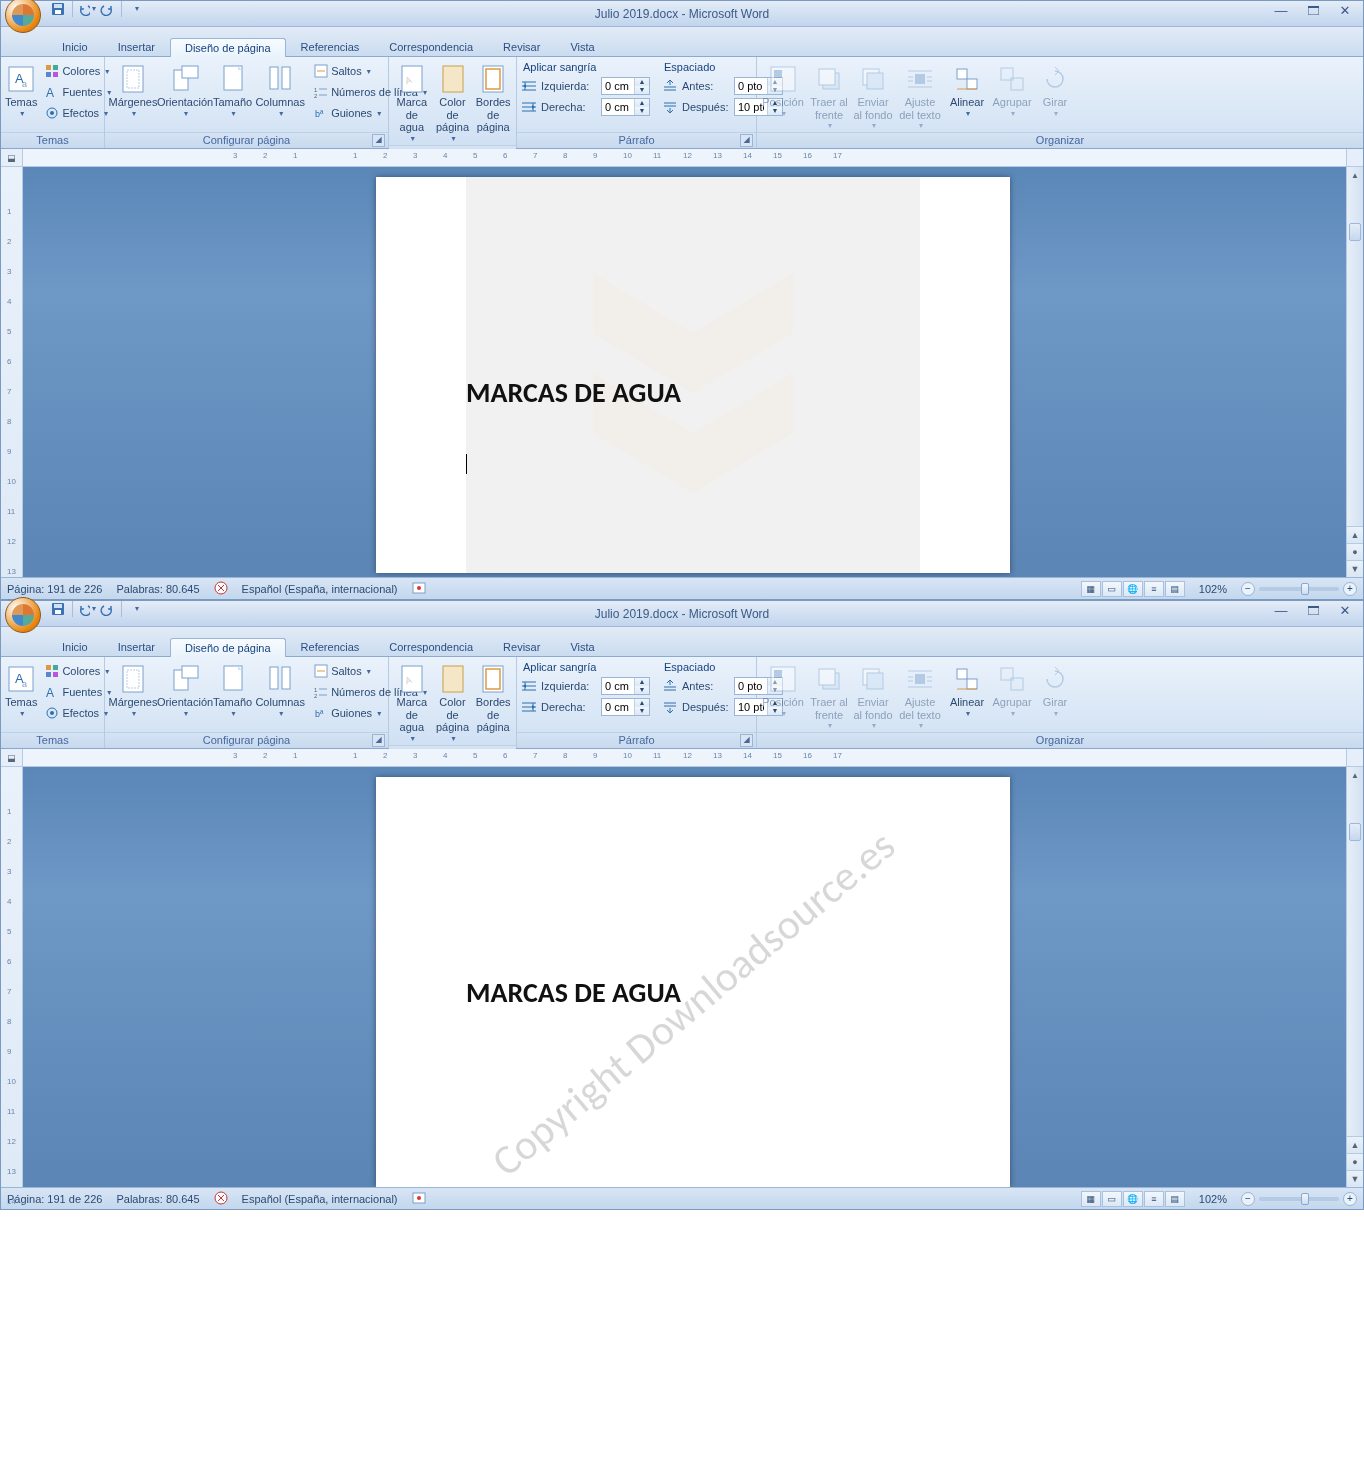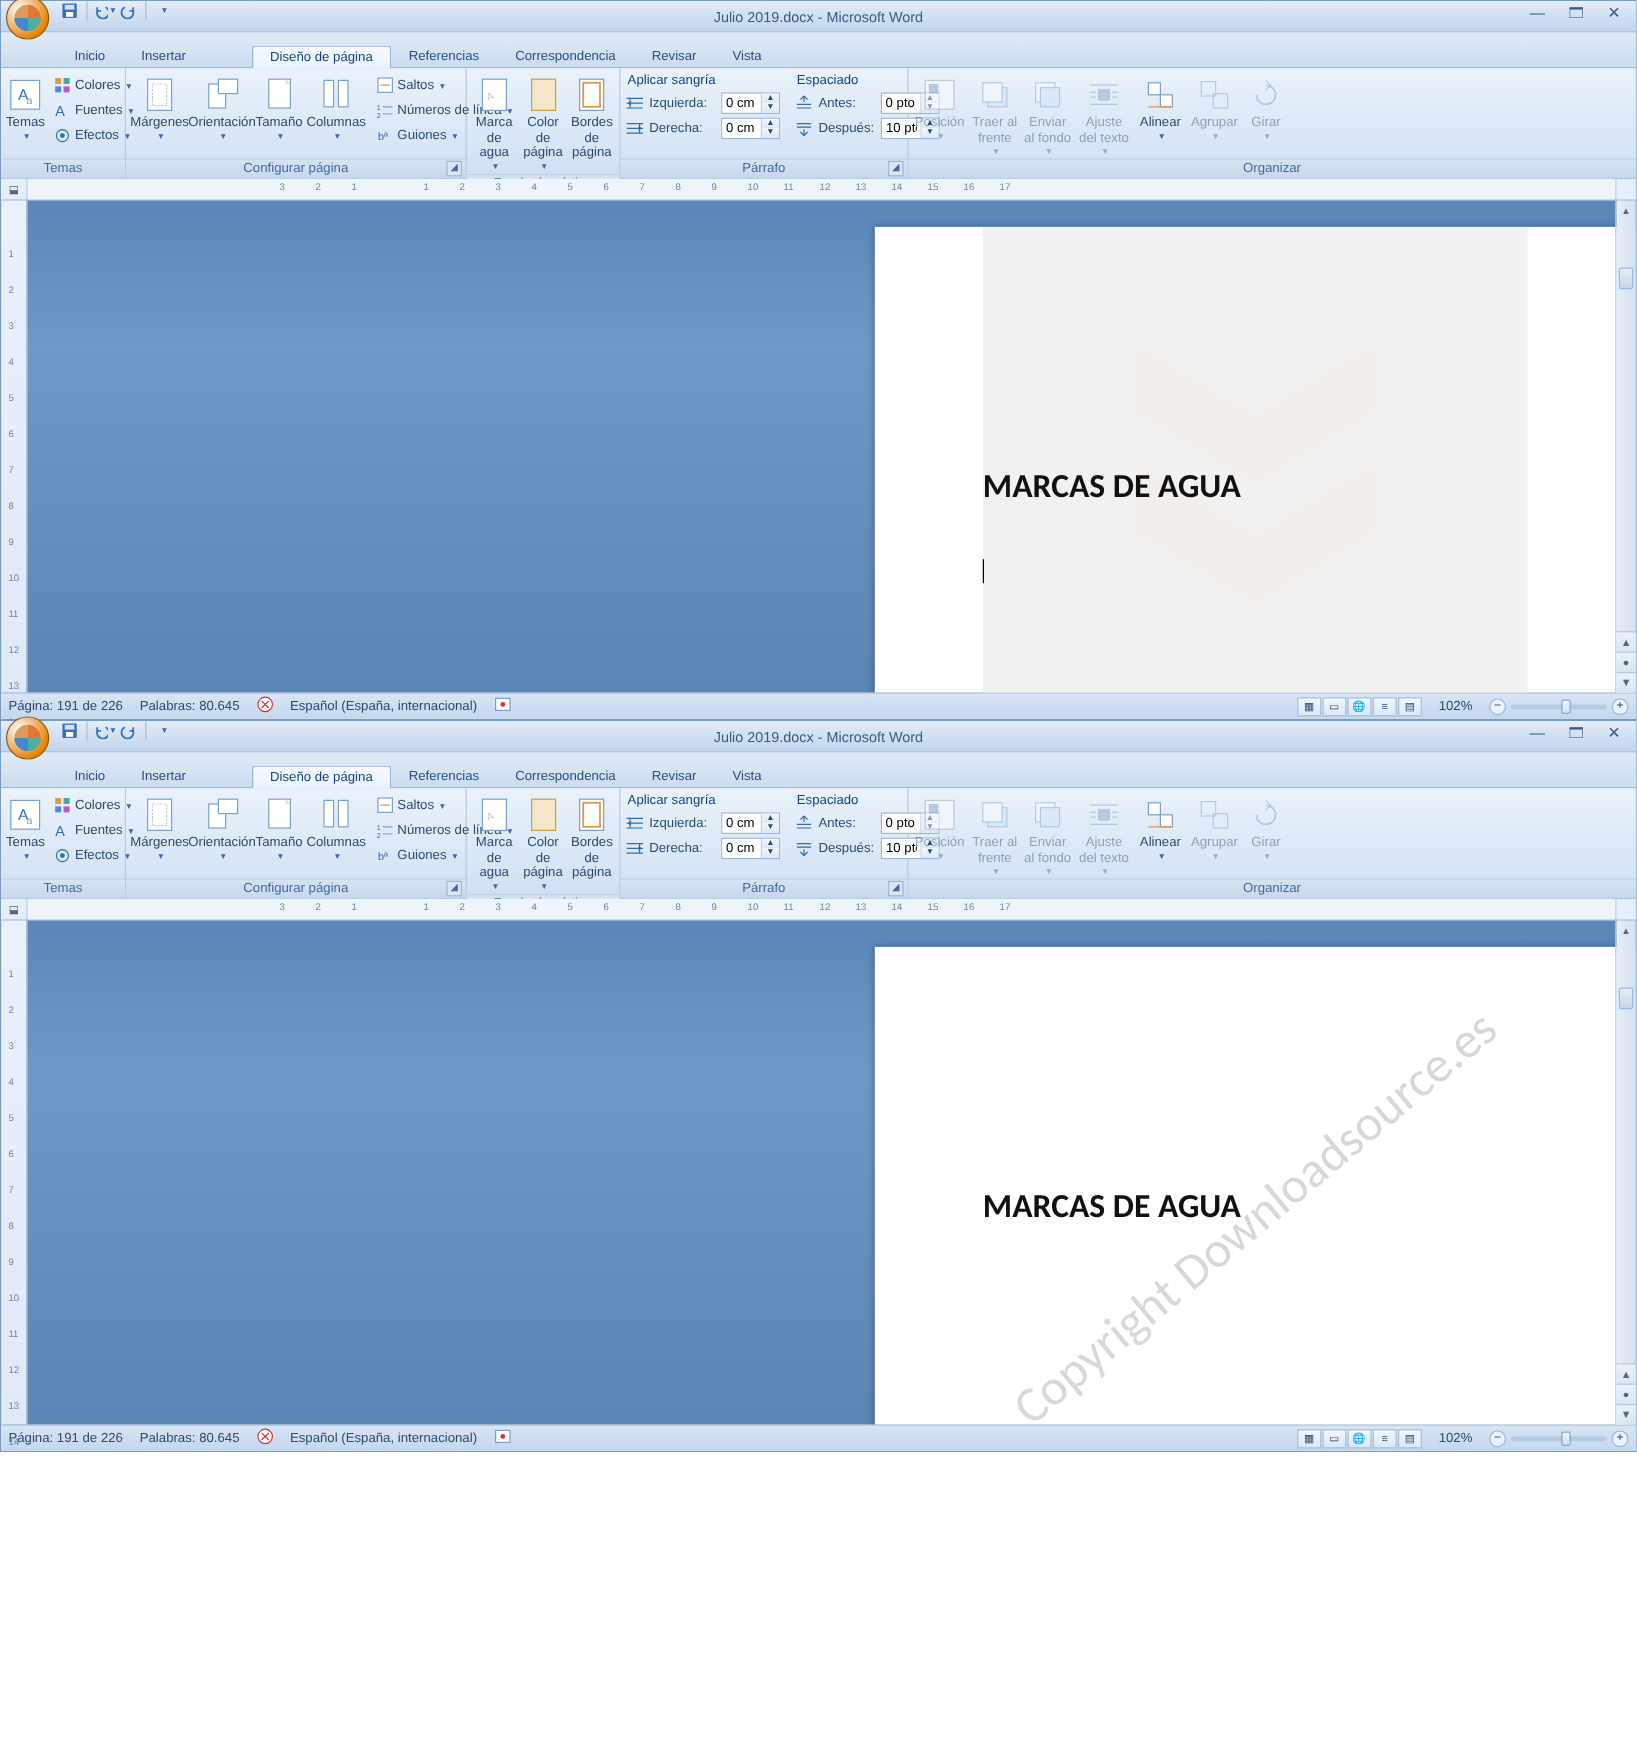--- a/index.html
+++ b/index.html
@@ -14,21 +14,21 @@
 .qat { display:flex; align-items:center; gap:2px; margin-left:6px; margin-top:-10px; }
 .qat-item { width:18px; height:18px; display:flex; align-items:center; justify-content:center; font-size:12px; color:#2b4a78; cursor:pointer; border-radius:2px; }
 .qat-sep { width:1px; height:16px; background:#a9bcd9; margin:0 3px; }
 .title-text { position:absolute; left:50%; transform:translateX(-50%); font-size:12px; color:#3b5a86; }
 .win-controls { position:absolute; right:4px; top:0; display:flex; gap:4px; }
 .win-btn { width:28px; height:18px; display:flex; align-items:center; justify-content:center; font-size:13px; color:#3a5a88; border-radius:0 0 3px 3px; cursor:pointer; }
 
 
 .tabbar { height:30px; background:linear-gradient(#e2ebf6,#cadcf0); display:flex; align-items:flex-end; padding-left:46px; border-bottom:1px solid #8da9cf; }
 .tab { padding:3px 14px 3px; font-size:11px; color:#2b4e82; cursor:pointer; border:1px solid transparent; border-bottom:none; border-radius:3px 3px 0 0; }
-.tab.active { background:linear-gradient(#f7fbff,#e9f2fc); border-color:#9bb5d6; color:#15417e; position:relative; top:1px;margin-left:40px; }
+.tab.active { background:linear-gradient(#f7fbff,#e9f2fc); border-color:#9bb5d6; color:#15417e; position:relative; top:1px; }
 
 
 .ribbon { height:92px; background:linear-gradient(#eaf2fb,#dde9f7 50%,#cfe0f3); display:flex; border-bottom:1px solid #8aa7cd; font-size:11px; color:#2b4a72; }
 .group { border-right:1px solid #b5cae3; display:flex; flex-direction:column; position:relative; padding:2px 4px 0; }
 .group-body { flex:1; display:flex; align-items:flex-start; gap:4px; padding-top:2px; }
 .group-label { height:16px; text-align:center; font-size:11px; color:#4668a0; background:linear-gradient(#d5e3f3,#c7d9ee); margin:0 -4px; border-top:1px solid #bcd0e7; line-height:15px; position:relative; }
 .dlg-launch { position:absolute; right:3px; bottom:1px; width:13px; height:13px; background:#d9e5f3; border:1px solid #9bb5d6; font-size:8px; line-height:10px; text-align:center; color:#4668a0; cursor:pointer; }
 .big-btn { display:flex; flex-direction:column; align-items:center; width:48px; padding:2px 0; cursor:pointer; border-radius:3px; text-align:center; line-height:1.15; }
 .big-btn .ico { width:32px; height:32px; margin-bottom:1px; display:flex; align-items:center; justify-content:center; }
 .small-btn { padding:1px 4px; cursor:pointer; border-radius:2px; white-space:nowrap; display:flex; align-items:center; gap:3px; height:20px; }
@@ -45,21 +45,21 @@
 .dd { font-size:8px; color:#4668a0; margin-left:2px; }
 
 
 .ruler-corner { width:22px; height:18px; background:#e6eef9; border-right:1px solid #b5cae3; border-bottom:1px solid #b5cae3; display:flex; align-items:center; justify-content:center; font-size:9px; color:#567; }
 .ruler-row { display:flex; height:18px; background:#e6eef9; border-bottom:1px solid #b5cae3; }
 .hruler { flex:1; background:#eef4fb; position:relative; overflow:hidden; font-size:8px; color:#6a85a9; }
 .hruler .tick { position:absolute; top:2px; }
 .doc-area { display:flex; background:linear-gradient(#5a87b8,#6e98c6 30%,#5a85b4); position:relative; }
 .vruler { width:22px; background:linear-gradient(#e9f1fa,#dfeaf7); border-right:1px solid #b5cae3; position:relative; font-size:8px; color:#6a85a9; }
 .vruler .tick { position:absolute; left:6px; }
-.canvas { flex:1; overflow:hidden; display:flex; justify-content:flex-end; padding:22px 0 0; position:relative; }
+.canvas { flex:1; overflow:hidden; display:flex; justify-content:center; padding:10px 0 0; position:relative; }
 .page { width:634px; background:#fff; box-shadow:0 0 6px rgba(0,0,0,.4); position:relative; overflow:hidden; }
 .page-inner { position:absolute; left:90px; right:90px; top:8px; bottom:8px; }
 .heading { font-family:Calibri,sans-serif; font-size:28px; font-weight:700; color:#111; margin-top:190px; }
 .cursor { width:1px; height:20px; background:#000; margin-top:44px; }
 .wm-img { position:absolute; left:50%; top:50%; transform:translate(-50%,-50%); opacity:.12; pointer-events:none; }
 .wm-text { position:absolute; left:50%; top:55%; transform:translate(-50%,-50%) rotate(-40deg); font-size:42px; color:#b8b8b8; opacity:.55; pointer-events:none; font-family:Calibri,sans-serif; white-space:nowrap; }
 .greyzone { position:absolute; left:90px; right:90px; top:0; bottom:0; background:#f1f1f1; }
 .scroll-v { position:absolute; right:0; top:0; width:17px; bottom:0; background:linear-gradient(90deg,#e7eef8,#d4e1f1); border-left:1px solid #b5cae3; }
 .scroll-v .thumb { position:absolute; left:2px; right:2px; top:56px; height:18px; background:linear-gradient(#e4ecf7,#c5d8ee); border:1px solid #9bb8da; border-radius:2px; }
 .scroll-v .arr { height:17px; display:flex; align-items:center; justify-content:center; font-size:8px; color:#567; }

